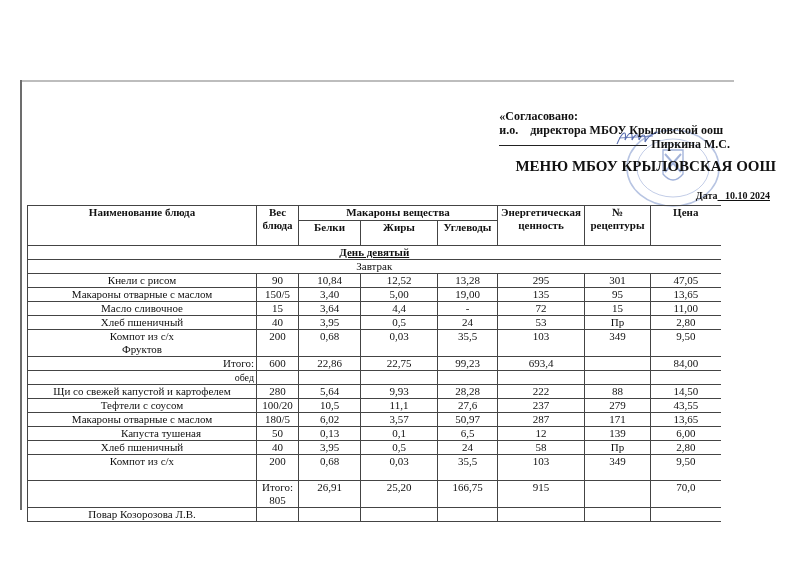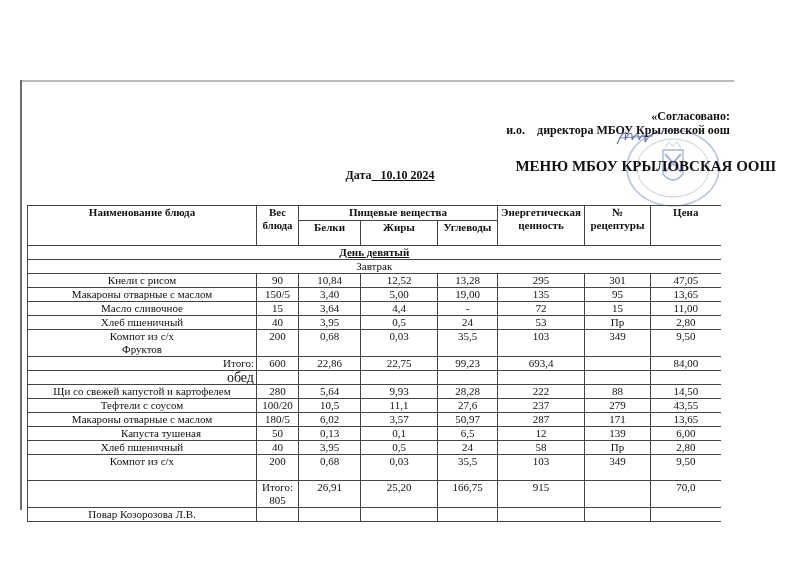--- a/index.html
+++ b/index.html
@@ -1,29 +1,29 @@
 <!DOCTYPE html>
 <html><head>
 <meta charset="utf-8">
 <style>
   html, body { margin: 0; padding: 0; background: #ffffff; }
   body { width: 800px; height: 566px; position: relative; overflow: hidden;
          font-family: "Liberation Serif", "DejaVu Serif", serif; color: #111; }
   .page-frame-top { position: absolute; left: 20px; top: 80px; width: 714px; height: 2px; background: #bdbdbd; }
   .page-frame-left { position: absolute; left: 20px; top: 80px; width: 2px; height: 430px; background: #6d6d6d; }
-  .approval { position: absolute; right: 70px; top: 109px; text-align: right; font-weight: bold; font-size: 12px; line-height: 14px; }
+  .approval { position: absolute; right: 70px; top: 109px; font-weight: bold; font-size: 12px; line-height: 14px; }
   .approval .line1 { display: block; }
   .approval .line2 { display: block; }
   .approval .line3 { display: block; position: relative; }
   .approval .sig-line { display: inline-block; width: 148px; border-bottom: 1px solid #222; margin-right: 4px; vertical-align: 2px; }
   .signature { position: absolute; left: 615px; top: 126px; width: 44px; height: 22px; }
   .stamp { position: absolute; left: 625px; top: 128px; width: 96px; height: 80px; }
   .doc-title { position: absolute; left: 0; width: 760px; top: 158px; text-align: right; font-weight: bold; font-size: 15px; padding-left: 16px; }
   .doc-title span { display: inline-block; margin-left: 12px; }
-  .date-line { position: absolute; top: 168px; left: 0; width: 760px; text-align: center; font-weight: bold; font-size: 12px; }
+  .date-line { position: absolute; top: 190px; left: 0; width: 760px; text-align: right; font-weight: bold; font-size: 10px; }
   .date-line .date-val { text-decoration: underline; }
   table.menu { position: absolute; left: 27px; top: 205px; border-collapse: collapse; font-size: 11px; table-layout: fixed; }
   table.menu td, table.menu th { border: 1px solid #444; padding: 0 2px; line-height: 13px; vertical-align: top; text-align: center; overflow: hidden; }
   table.menu th { font-weight: bold; }
   .left { text-align: right; }
   .right { text-align: right !important; }
   .bold { font-weight: bold; text-decoration: underline; }
   table.menu td.rmost, table.menu th.rmost { border-right: none; }
 </style>
 </head>
@@ -41,20 +41,21 @@
 </svg>
 
 <svg class="signature" viewBox="0 0 44 22">
   <path d="M2 18 C8 4, 12 4, 10 14 C14 6, 18 4, 17 14 C20 8, 24 6, 24 14 C27 8, 31 6, 30 16 C33 10, 37 8, 42 6" fill="none" stroke="#5a6fb0" stroke-width="1.1"></path>
   <path d="M4 12 L38 10" stroke="#5a6fb0" stroke-width="0.8"></path>
 </svg>
 
 <div class="approval">
   <span class="line1">«Согласовано:</span>
   <span class="line2" style="white-space:pre;">и.о.    директора МБОУ Крыловской оош</span>
+  <span class="line3"><span class="sig-line"></span><span>Пиркина М.С.</span></span>
 </div>
 
 <div class="doc-title"><span>МЕНЮ МБОУ КРЫЛОВСКАЯ ООШ</span></div>
 
 <div class="date-line" style="padding-left:10px;">
   <span>Дата</span><span class="date-val">&nbsp;&nbsp;&nbsp;<span>10.10 2024</span></span>
 </div>
 
 <table class="menu">
   <colgroup>
@@ -64,21 +65,21 @@
       <col style="width:77px">
       <col style="width:60px">
       <col style="width:87px">
       <col style="width:66px">
       <col style="width:70px">
   </colgroup>
   <tbody>
       <tr style="height:15px">
     <th rowspan="2">Наименование блюда</th>
     <th rowspan="2">Вес блюда</th>
-    <th colspan="3">Пищевые вещества</th>
+    <th colspan="3">Макароны вещества</th>
     <th rowspan="2">Энергетическая ценность</th>
     <th rowspan="2">№ рецептуры</th>
     <th rowspan="2" class="rmost">Цена</th>
   </tr>
   <tr style="height:25px">
     <th>Белки</th>
     <th>Жиры</th>
     <th>Углеводы</th>
   </tr>
   <tr style="height:14px">
@@ -144,21 +145,21 @@
   <tr style="height:14px">
     <td class="right">Итого:</td>
     <td>600</td>
     <td>22,86</td>
     <td>22,75</td>
     <td>99,23</td>
     <td>693,4</td>
     <td></td>
     <td class="rmost">84,00</td>
   </tr>
-  <tr style="height:12px; font-size:14px;">
+  <tr style="height:12px; font-size:10px;">
     <td class="right">обед</td>
     <td></td>
         <td></td>
         <td></td>
         <td></td>
         <td></td>
         <td></td>
         <td class="rmost"></td>
   </tr>
 

